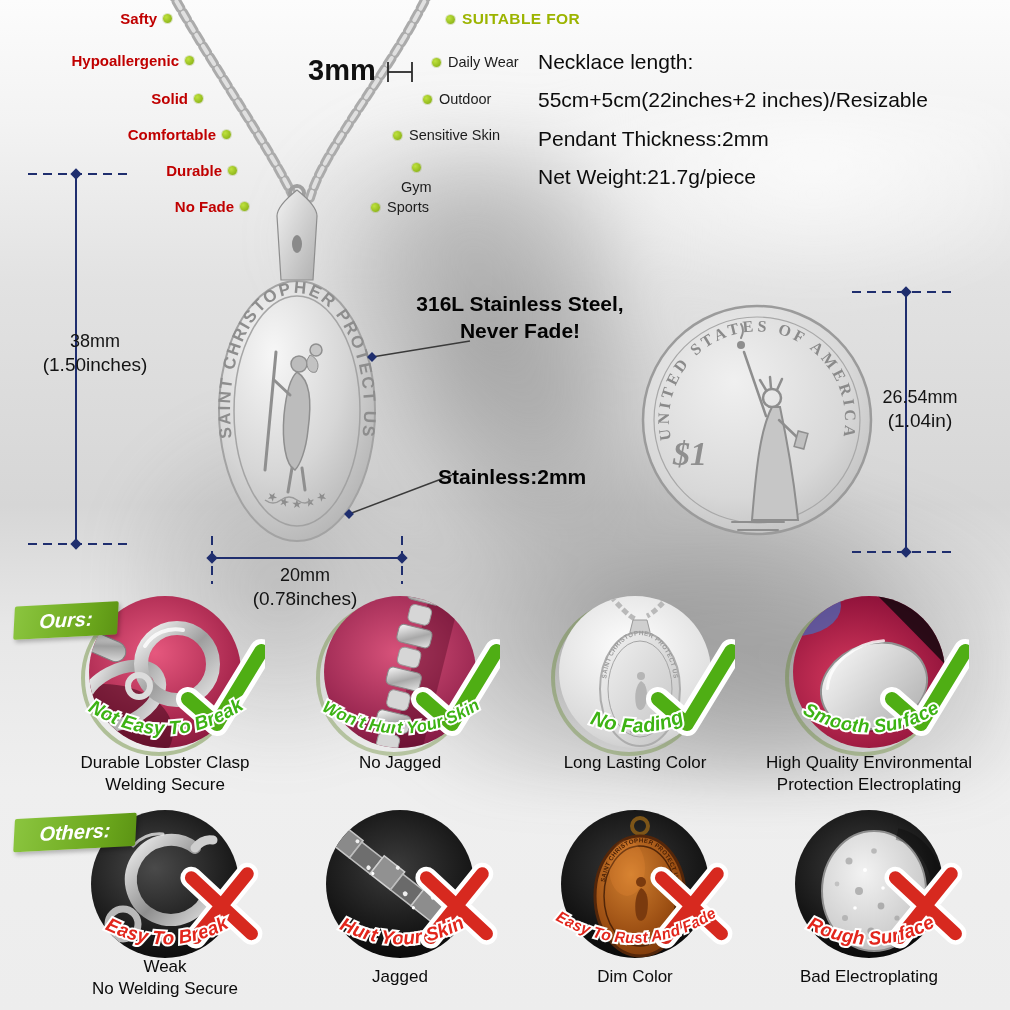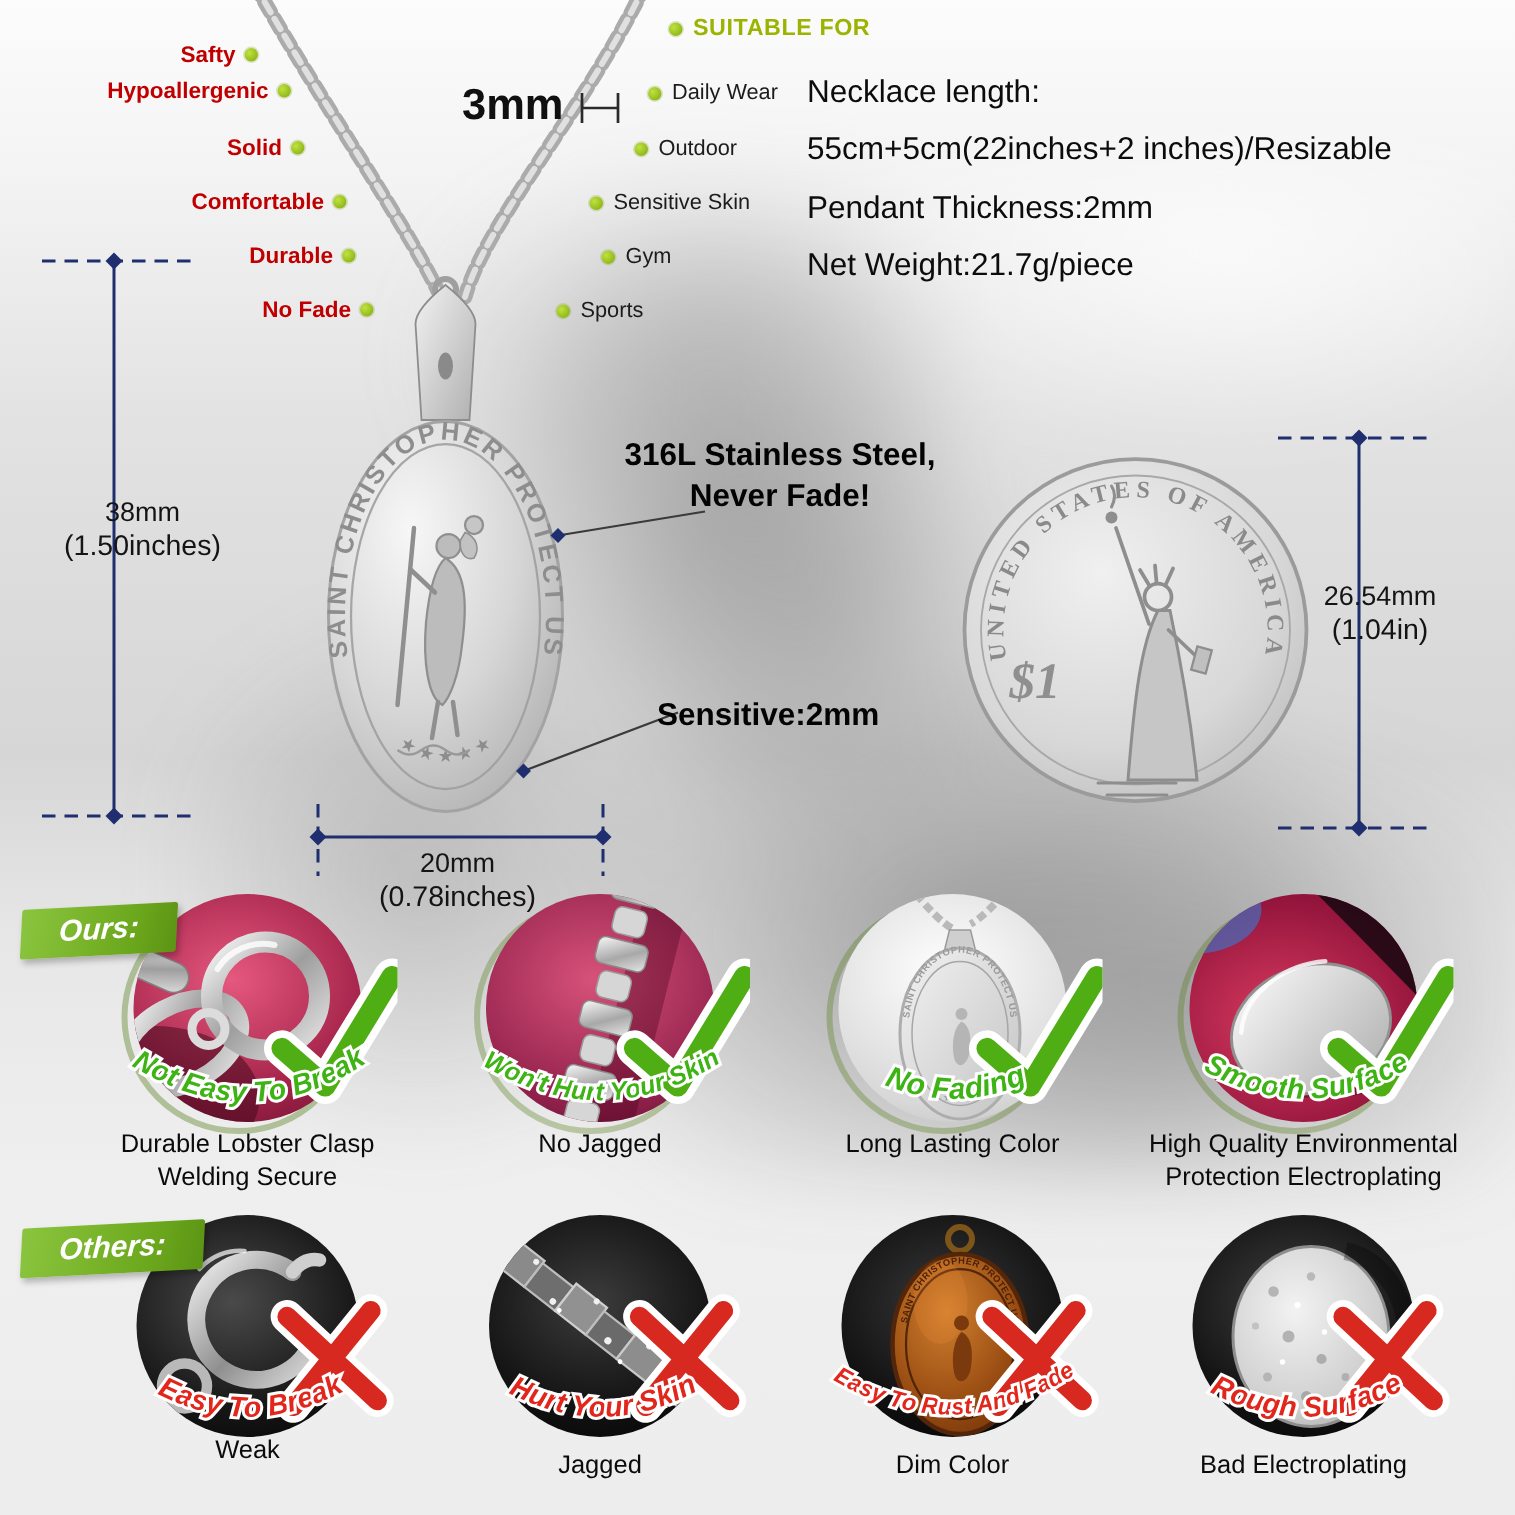--- a/index.html
+++ b/index.html
@@ -153,21 +153,21 @@
     </g>
 
     <g>
       <line x1="372" y1="357" x2="470" y2="341" stroke="#3a3a3a" stroke-width="1.5"></line>
       <rect x="368.5" y="353.5" width="7" height="7" transform="rotate(45 372 357)" fill="#1f2e6e"></rect>
       <line x1="349" y1="514" x2="452" y2="475" stroke="#3a3a3a" stroke-width="1.5"></line>
       <rect x="345.5" y="510.5" width="7" height="7" transform="rotate(45 349 514)" fill="#1f2e6e"></rect>
     </g>
   </svg>
 
-  <div class="feat" style="top:28px;right:838px;">
+  <div class="feat" style="top:10px;right:838px;">
       <span>Safty</span>
       <span class="gdot"></span>
     </div>
   <div class="feat" style="top:52px;right:816px;">
       <span>Hypoallergenic</span>
       <span class="gdot"></span>
     </div>
   <div class="feat" style="top:90px;right:807px;">
       <span>Solid</span>
       <span class="gdot"></span>
@@ -196,21 +196,21 @@
       <span>Daily Wear</span>
     </div>
   <div class="sitem" style="left:400px;top:91px;padding-left:23px;">
       <span class="gdot"></span>
       <span>Outdoor</span>
     </div>
   <div class="sitem" style="left:393px;top:127px;">
       <span class="gdot"></span>
       <span>Sensitive Skin</span>
     </div>
-  <div class="sitem" style="left:401px;top:163px;">
+  <div class="sitem" style="left:401px;top:163px;flex-direction:column;">
       <span class="gdot"></span>
       <span>Gym</span>
     </div>
   <div class="sitem" style="left:371px;top:199px;">
       <span class="gdot"></span>
       <span>Sports</span>
     </div>
 
   <div class="spec" style="top:50px;">Necklace length:</div>
   <div class="spec" style="top:88px;">55cm+5cm(22inches+2 inches)/Resizable</div>
@@ -227,21 +227,21 @@
   </div>
   <div class="dimlabel" style="left:845px;top:386px;width:150px;">
     <div class="dim1">26.54mm</div>
     <div class="dim2">(1.04in)</div>
   </div>
 
   <div class="callout" style="left:405px;top:290px;width:230px;">
     <div>316L Stainless Steel,</div>
     <div>Never Fade!</div>
   </div>
-  <div class="callout" style="left:438px;top:463px;">Sensitive:2mm</div>
+  <div class="callout" style="left:438px;top:463px;">Stainless:2mm</div>
 
   <div class="ribbon" style="left:14px;top:604px;width:104px;">
       <span>Ours:</span>
     </div>
   <div class="ribbon" style="left:14px;top:816px;width:122px;">
       <span>Others:</span>
     </div>
 
   <svg class="card" style="left:75px;top:594px;" width="190" height="172" viewBox="0 0 190 172">
     <defs>
@@ -550,20 +550,21 @@
     <g transform="translate(112,66) rotate(-4)">
       <path d="M4,6 L60,66 M60,6 L4,66" fill="none" stroke="#fff" stroke-width="22" stroke-linecap="round"></path>
       <path d="M4,6 L60,66 M60,6 L4,66" fill="none" stroke="#d7291f" stroke-width="13" stroke-linecap="round"></path>
     </g>
     <path id="a8" d="M14,114 Q92,164 170,112" fill="none"></path>
     <text class="arc-red" font-size="19" text-anchor="middle"><textPath href="#a8" startOffset="50%">Rough Surface</textPath></text>
   </svg>
 
   <div class="caption" style="left:40px;top:956px;">
     <div>Weak</div>
+    <div>No Welding Secure</div>
   </div>
   <div class="caption" style="left:275px;top:966px;">
     <div>Jagged</div>
     <div></div>
   </div>
   <div class="caption" style="left:510px;top:966px;">
     <div>Dim Color</div>
     <div></div>
   </div>
   <div class="caption" style="left:744px;top:966px;">

